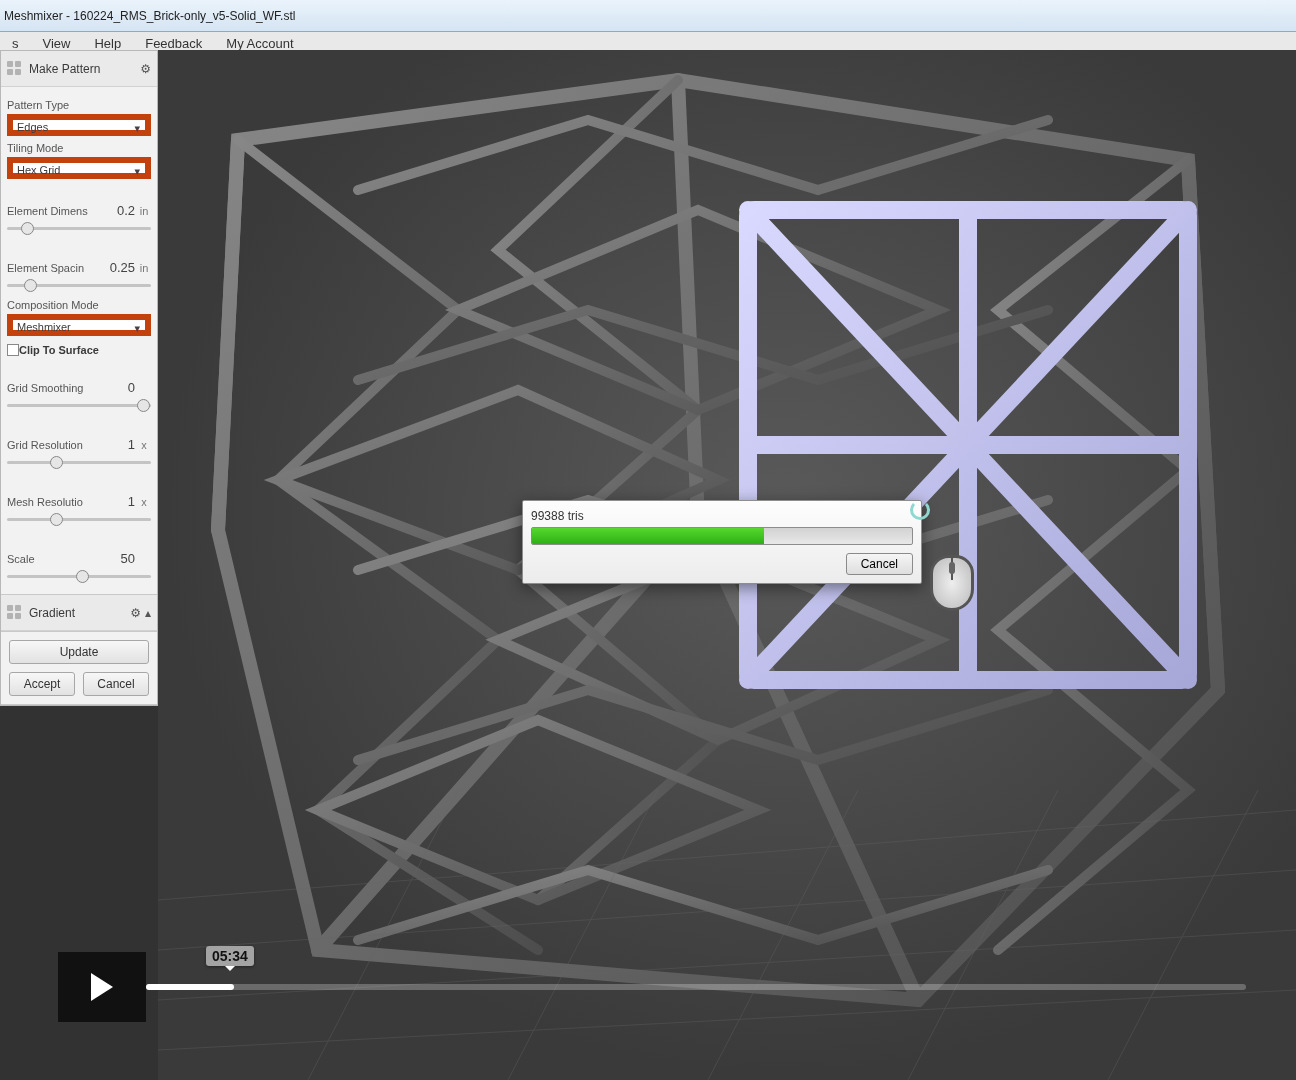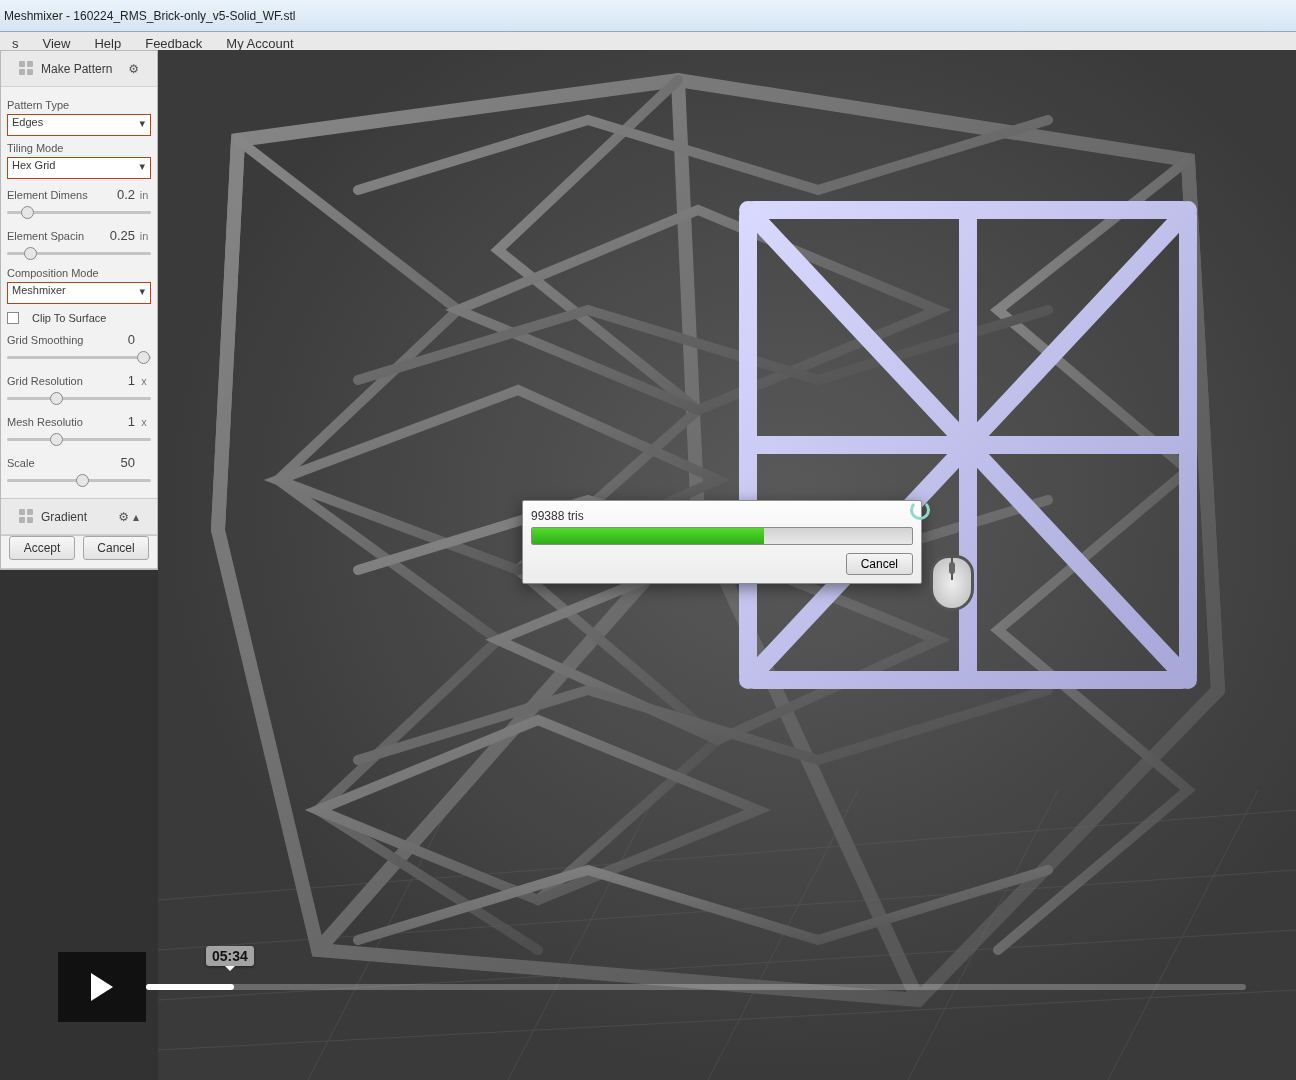--- a/index.html
+++ b/index.html
@@ -9,37 +9,37 @@
 .titlebar { height: 32px; background: linear-gradient(#eaf3fb,#d5e5f3); border-bottom: 1px solid #8ea9c1; display: flex; align-items: center; padding: 0 4px; font-size: 12px; color: #222; }
 .titlebar-text { white-space: nowrap; overflow: hidden; }
 
 
 .menubar { height: 24px; background: #e9e9e9; border-bottom: 1px solid #c4c4c4; display: flex; align-items: center; font-size: 13px; color: #333; }
 .menubar .menu-item { padding: 0 12px; height: 100%; display: flex; align-items: center; cursor: default; }
 
 
 .sidepanel { position: absolute; left: 0; top: 50px; width: 158px; background: #f2f2f2; border: 1px solid #b8b8b8; font-size: 11px; color: #3a3a3a; }
 .section { border-bottom: 1px solid #c9c9c9; }
-.section-header { height: 36px; background: #eaeaea; display: flex; align-items: center; padding: 0 18px; border-bottom: 1px solid #d2d2d2; }
+.section-header { height: 36px; background: #eaeaea; display: flex; align-items: center; padding: 0 6px; border-bottom: 1px solid #d2d2d2; }
 .section-header .grip-icon { width: 16px; height: 16px; display: grid; grid-template-columns: 6px 6px; grid-template-rows: 6px 6px; gap: 2px; margin-right: 6px; }
 .section-header .grip-icon span { background: #b3b3b3; border-radius: 1px; }
 .section-header .title { font-size: 12px; flex: 1; }
 .section-header .gear-icon, .section-header .chev { font-size: 12px; color: #555; margin-left: 4px; }
 .section-body { padding: 6px 6px 10px 6px; }
 .field-label { font-size: 11px; color: #555; margin-top: 6px; margin-bottom: 3px; display: block; }
-.select { width: 100%; height: 22px; border: 1px solid #c2410c; background: #fff; font-size: 11px; padding: 1px 18px 1px 4px; position: relative; cursor: pointer; }
+.select { width: 100%; height: 22px; border: 6px solid #c2410c; background: #fff; font-size: 11px; padding: 1px 18px 1px 4px; position: relative; cursor: pointer; }
 .select::after { content: "▾"; position: absolute; right: 5px; top: 2px; color: #444; font-size: 11px; }
-.slider-row { display: flex; align-items: center; margin-top: 8px; }
+.slider-row { display: flex; align-items: center; margin-top: 24px; }
 .slider-row .slabel { flex: 1; color: #555; font-size: 11px; white-space: nowrap; overflow: hidden; text-overflow: ellipsis; }
 .slider-row .sval { width: 30px; text-align: right; color: #444; font-size: 13px; padding-right: 2px; }
 .slider-row .sunit { width: 14px; color: #777; font-size: 11px; text-align: center; }
 .slider { width: 100%; height: 16px; position: relative; margin-top: 2px; }
 .slider .track { position: absolute; top: 7px; left: 0; right: 0; height: 3px; background: #c4c4c4; border-radius: 2px; }
 .slider .thumb { position: absolute; top: 2px; width: 13px; height: 13px; background: #e6e6e6; border: 1px solid #888; border-radius: 50%; }
-.checkbox-row { display: flex; align-items: center; margin-top: 8px; gap: 13px; }
+.checkbox-row { display: flex; align-items: center; margin-top: 8px; gap: 0; font-weight: bold; }
 .checkbox-row .box { width: 12px; height: 12px; border: 1px solid #888; background: #fff; }
 .button-row { display: flex; gap: 8px; padding: 8px; justify-content: center; }
 .btn { flex: 1; height: 24px; border: 1px solid #a7a7a7; background: linear-gradient(#f7f7f7,#e2e2e2); font-size: 12px; color: #333; border-radius: 3px; cursor: pointer; display: flex; align-items: center; justify-content: center; }
 .btn-wide { width: 100%; }
 
 
 .viewport { position: absolute; left: 158px; top: 50px; right: 0; bottom: 0; background: radial-gradient(ellipse at 55% 45%, #5a5a5a, #3a3a3a 70%); overflow: hidden; }
 .viewport svg { width: 100%; height: 100%; }
 
 
@@ -179,20 +179,23 @@
           <span></span>
           <span></span>
         </span>
       <span class="title">Gradient</span>
       <span class="gear-icon">⚙</span>
       <span class="chev">▴</span>
     </div>
   </div>
 
   <div class="section">
+    <div class="button-row">
+      <div class="btn btn-wide">Update</div>
+    </div>
     <div class="button-row" style="padding-top:0">
       <div class="btn">Accept</div>
       <div class="btn">Cancel</div>
     </div>
   </div>
 </div>
 
 <div class="viewport">
   <svg viewBox="0 0 1138 1030" preserveAspectRatio="xMidYMid slice">
     <defs>

